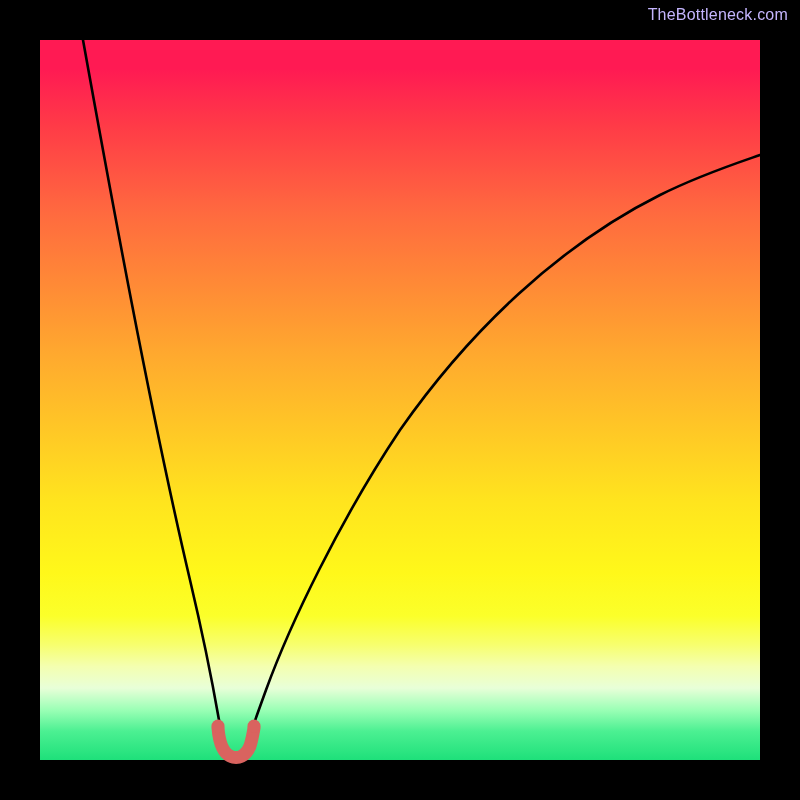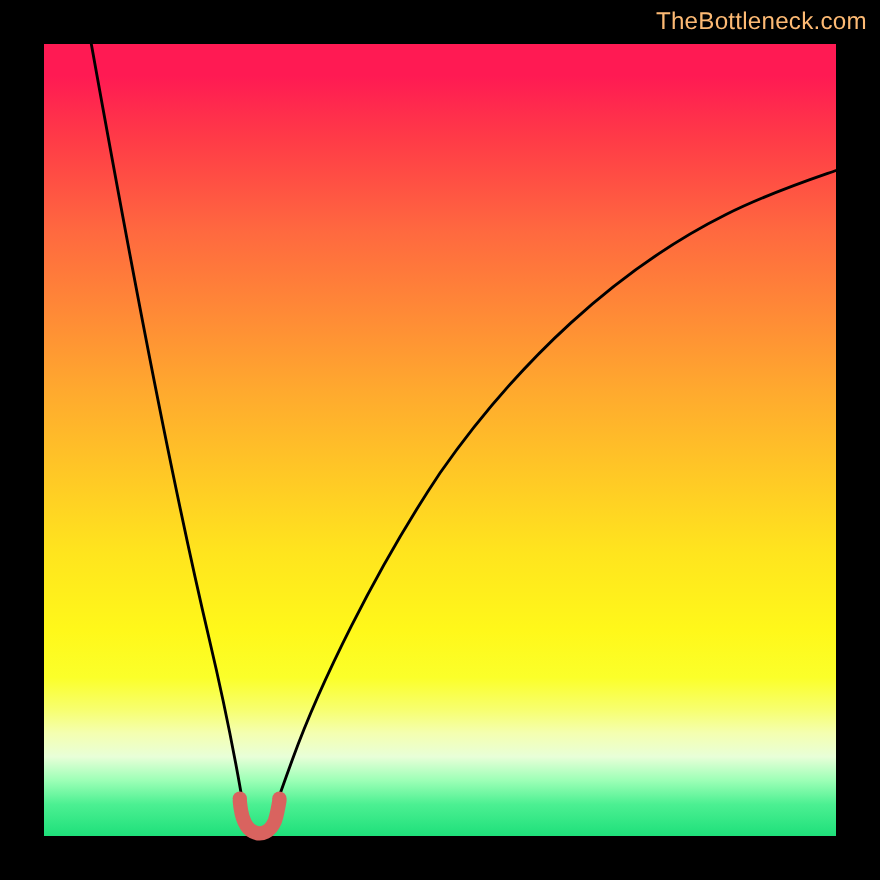--- a/index.html
+++ b/index.html
@@ -57,22 +57,22 @@
     left: 0;
     top: 0;
     width: 720px;
     height: 720px;
     overflow: visible;
   }
   .watermark {
     position: absolute;
     top: 6px;
     right: 12px;
-    color: #fdba74;
-    font-size: 22px;
+    color: #c4b5fd;
+    font-size: 16px;
     letter-spacing: 0.2px;
     user-select: none;
   }
 </style>
 </head>
 <body>
 
 <div class="frame">
 
   <div class="watermark">TheBottleneck.com</div>

